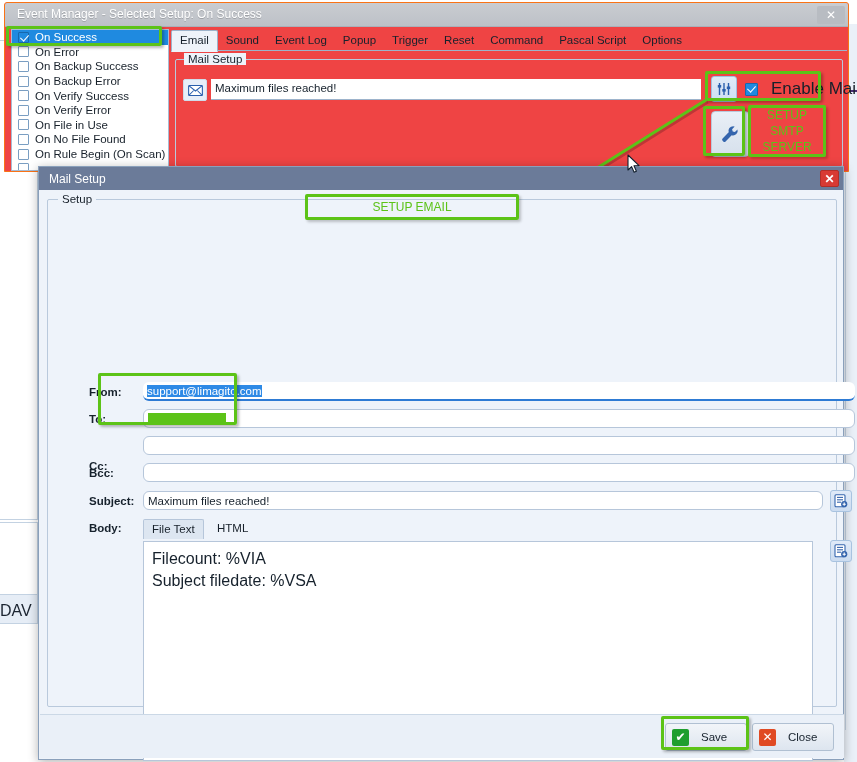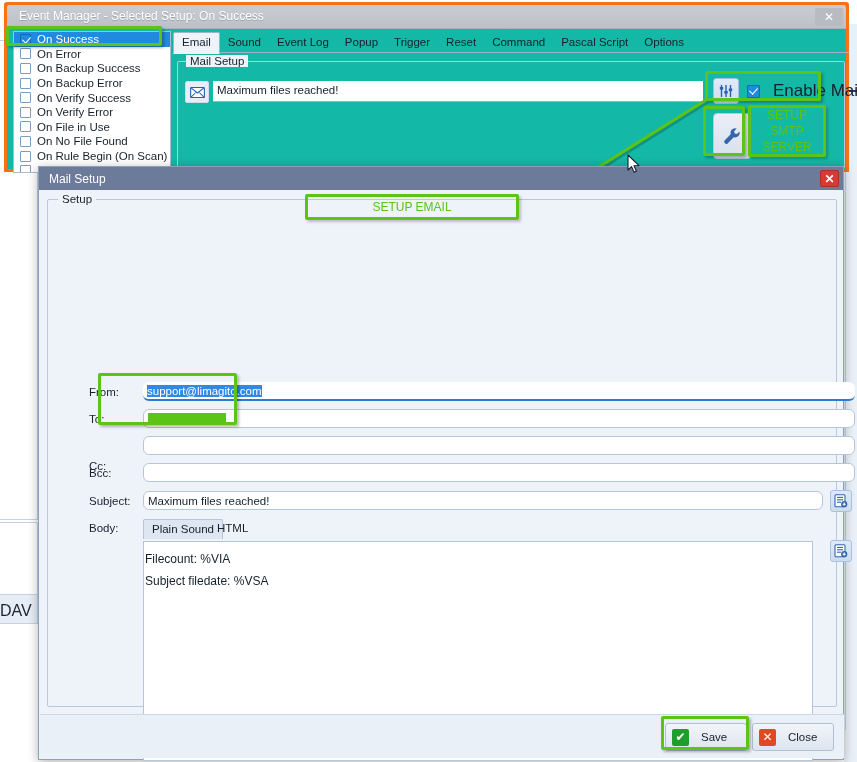--- a/index.html
+++ b/index.html
@@ -17,22 +17,22 @@
 
   
   .bg-strip { position:absolute; background:#ffffff; }
   .bg-line  { position:absolute; background:#c3d2e2; }
   .bg-text  { position:absolute; font-size:16px; color:#1b2430; white-space:nowrap;text-align:center; }
   .bg-panel { position:absolute; background:#eaf0f8; border:1px solid #b6c6da; }
 
   
   #em-window {
     position:absolute; left:4px; top:2px; width:845px; height:170px;
-    background:#14b8a6;
-    border:3px solid #f97316;
+    background:#ef4444;
+    border:1px solid #f97316;
     border-radius:3px 3px 0 0;
   }
   #em-titlebar {
     position:absolute; left:0; top:0; width:100%; height:24px;
     background: linear-gradient(180deg,#c9ccd1 0%, #bdc1c7 100%);
     border-bottom:1px solid #a9b0b9;
     border-radius:2px 2px 0 0;
   }
   #em-title {
     position:absolute; left:12px; top:4px;
@@ -174,21 +174,21 @@
   #grp-setup {
     position:absolute; left:8px; top:32px; width:790px; height:508px;
     border:1px solid #b9c9dc; border-radius:2px;
   }
   .grp-cap-dlg {
     position:absolute; top:-7px; left:10px; padding:0 4px;
     background:#eef3fa; font-size:11.5px;
   }
 
   .fld-label {
-    position:absolute; font-size:11.5px; color:#16212c; text-align:left;
+    position:absolute; font-size:11.5px; color:#16212c; text-align:left;font-weight:bold;
   }
   .fld-input {
     position:absolute; background:#ffffff;
     border:1px solid #b6c6da; border-radius:6px;
     font-size:11.5px; color:#16212c; padding:3px 4px;
     white-space:nowrap; overflow:hidden;
   }
   .fld-input.focus {
     border:none; border-bottom:2px solid #2e7bd4; background:#ffffff;
   }
@@ -205,21 +205,21 @@
   
   .btab {
     position:absolute; font-size:11.5px; padding:3px 8px 3px 8px;
     line-height:13px;
   }
   .btab.active { background:#dde6f1; border:1px solid #b6c6da; border-bottom:none; border-radius:2px 2px 0 0; }
 
   #body-area {
     position:absolute; left:104px; top:374px; width:670px; height:220px;
     background:#ffffff; border:1px solid #b6c6da;
-    padding:6px 1px; font-size:12px; line-height:22px; color:#16212c;
+    padding:6px 8px; font-size:16px; line-height:22px; color:#16212c;
   }
 
   
   #dlg-footer {
     position:absolute; left:1px; bottom:1px; width:804px; height:44px;
     background:#eaf0f8; border-top:1px solid #cbd8e6;
   }
   .btn {
     position:absolute; height:28px;
     background: linear-gradient(180deg,#f2f5f9 0%, #dde5ef 100%);
@@ -389,21 +389,21 @@
         <rect x="1" y="0.8" width="10" height="12" rx="1" fill="#ffffff" stroke="#3565ad" stroke-width="1.1"></rect>
         <line x1="3" y1="3.4" x2="9" y2="3.4" stroke="#3565ad" stroke-width="1.1"></line>
         <line x1="3" y1="5.8" x2="9" y2="5.8" stroke="#3565ad" stroke-width="1.1"></line>
         <line x1="3" y1="8.2" x2="7" y2="8.2" stroke="#3565ad" stroke-width="1.1"></line>
         <circle cx="10.2" cy="10.2" r="3.1" fill="#3565ad"></circle>
         <path d="M10.2 8.6 v3.2 M8.6 10.2 h3.2" stroke="#ffffff" stroke-width="1.1"></path>
       </svg>
     </div>
 
     <div class="fld-label" style="left:50px; top:355px;">Body:</div>
-    <div class="btab active" style="left:104px; top:352px;">Plain Sound</div>
+    <div class="btab active" style="left:104px; top:352px;">File Text</div>
     <div class="btab" style="left:170px; top:352px;">HTML</div>
 
     <div id="body-area">
       <div>Filecount: %VIA</div>
       <div>Subject filedate: %VSA</div>
     </div>
     <div class="sq-btn" style="left:791px; top:373px;">
       <svg width="14" height="14" viewBox="0 0 14 14" aria-hidden="true">
         <rect x="1" y="0.8" width="10" height="12" rx="1" fill="#ffffff" stroke="#3565ad" stroke-width="1.1"></rect>
         <line x1="3" y1="3.4" x2="9" y2="3.4" stroke="#3565ad" stroke-width="1.1"></line>

